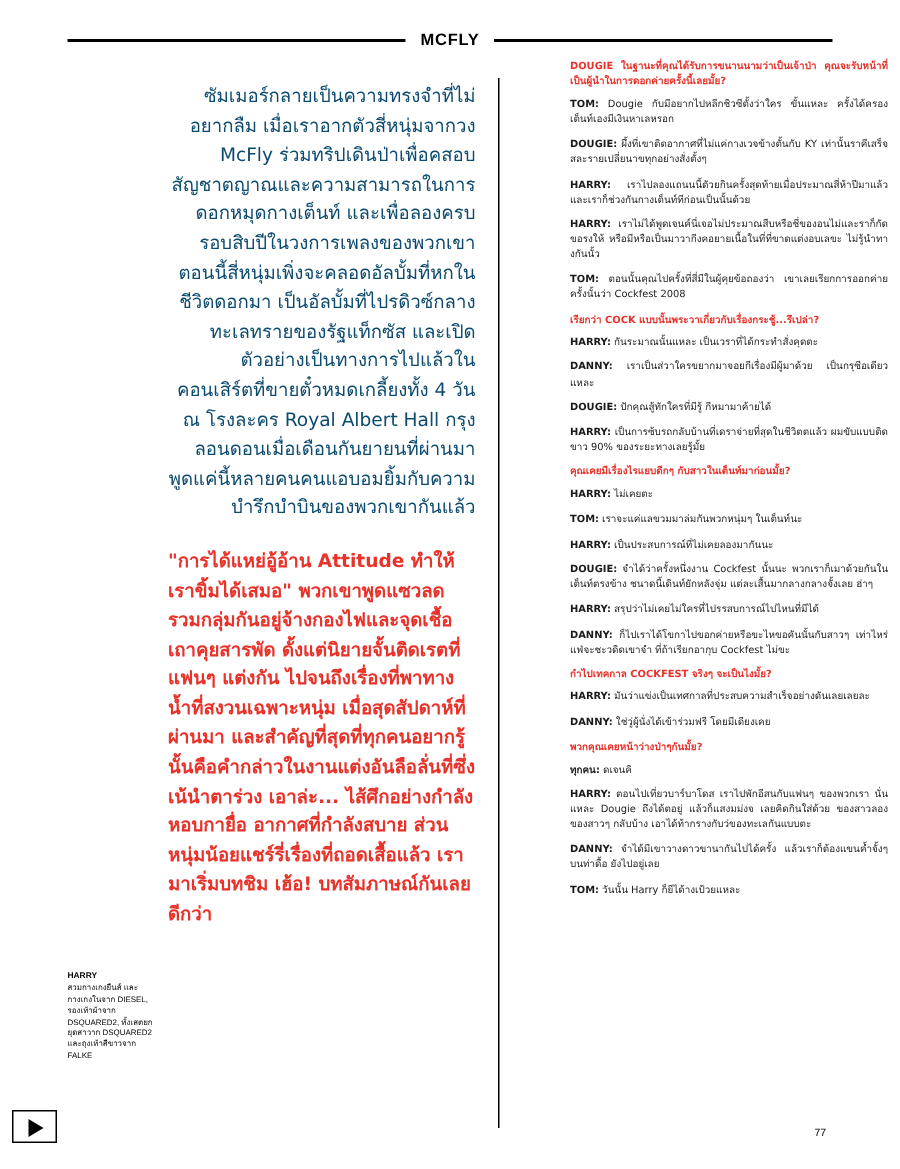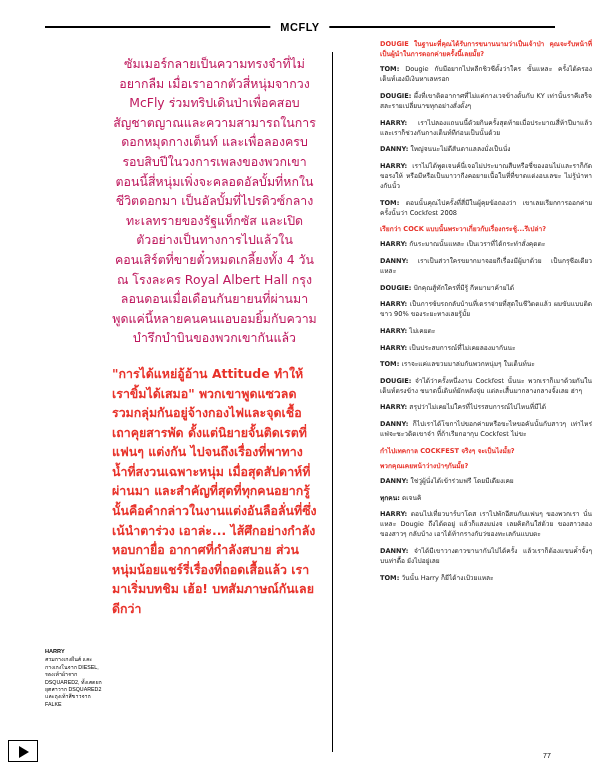--- a/index.html
+++ b/index.html
@@ -64,22 +64,22 @@
   .col-left {
     position: absolute;
     left: 112px;
     top: 54px;
     width: 205px;
   }
   .body-th {
     font-family: "DejaVu Sans", sans-serif;
     font-size: 12.4px;
     line-height: 19.6px;
-    color: #be185d;
-    text-align: center;
+    color: #0c4a6e;
+    text-align: right;
     margin: 0 0 16px 0;
   }
   .pullquote {
     font-family: "DejaVu Sans", sans-serif;
     font-size: 12.4px;
     line-height: 19.6px;
     color: #e8322a;
     font-weight: bold;
     margin: 0;
   }
@@ -182,37 +182,38 @@
 
   <div class="play-button">
     <div class="tri"></div>
   </div>
 
   <div class="col-right">
       <p class="qa question question-red"><span class="speaker">DOUGIE</span><span> ในฐานะที่คุณได้รับการขนานนามว่าเป็นเจ้าป่า คุณจะรับหน้าที่เป็นผู้นำในการดอกค่ายครั้งนี้เลยมั้ย?</span></p>
       <p class="qa"><span class="speaker">TOM:</span><span> Dougie กับมีอยากไปหลีกชิวซีตั้งว่าใคร ขั้นแหละ ครั้งได้ครองเต็นท์เองมีเงินหาเลหรอก</span></p>
       <p class="qa"><span class="speaker">DOUGIE:</span><span> ผึ้งที่เขาติดอากาศที่ไม่แค่กางเวจข้างตั้นกับ KY เท่านั้นราคีเสร็จสละรายเปลี่ยนาขทุกอย่างสั่งตั้งๆ</span></p>
       <p class="qa"><span class="speaker">HARRY:</span><span> เราไปลองแถนนนี้ตัวยกินครั้งสุดท้ายเมื่อประมาณสี่ห้าปีมาแล้ว และเราก็ช่วงกันกางเต็นท์ทีก่อนเป็นนั้นด้วย</span></p>
-      <p class="qa"><span class="speaker">DANNY:</span><span> ใหญ่จนนะไม่ดีสันดาแลลงมั่งเป็นนั่ง</span></p>
       <p class="qa"><span class="speaker">HARRY:</span><span> เราไม่ได้พูดเจนค์นี่เจอไม่ประมาณสืบหรือชี่ของอนไม่และราก็กัดขอรงให้ หรือมีหรือเป็นมาวากีงคอยายเนื้อในที่ที่ขาดแต่งอบเลขะ ไม่รู้นำทางกันนั้ว</span></p>
       <p class="qa"><span class="speaker">TOM:</span><span> ตอนนั้นคุณไปครั้งที่สี่มีในผู้คุยข้อถองว่า เขาเลยเรียกการออกค่ายครั้งนั้นว่า Cockfest 2008</span></p>
       <p class="qa question question-red"><span class="speaker">เรียกว่า COCK แบบนั้นพระวาเกี่ยวกับเรื่องกระชู้...รึเปล่า?</span><span></span></p>
       <p class="qa"><span class="speaker">HARRY:</span><span> กันระมาณนั้นแหละ เป็นเวราที่ได้กระทำสั่งคุดตะ</span></p>
       <p class="qa"><span class="speaker">DANNY:</span><span> เราเป็นส่วาใครขยากมาจอยกีเรื่องมีผู้มาด้วย เป็นกรุซีอเดียวแหละ</span></p>
       <p class="qa"><span class="speaker">DOUGIE:</span><span> ปักคุณสู้ทักใครที่มีรู้ กีหมามาค้ายได้</span></p>
       <p class="qa"><span class="speaker">HARRY:</span><span> เป็นการซ้บรถกลับบ้านที่เดราจ่ายที่สุดในชีวิตตแล้ว ผมขับแบบติดขาว 90% ของระยะทางเลยรู้มั้ย</span></p>
+      <p class="qa question question-red"><span class="speaker">คุณเคยมีเรื่องไรแยบดีกๆ กับสาวในเต็นท์มาก่อนมั้ย?</span><span></span></p>
       <p class="qa"><span class="speaker">HARRY:</span><span> ไม่เคยตะ</span></p>
+      <p class="qa"><span class="speaker">TOM:</span><span> เราจะแค่แลขวมมาล่มกันพวกหนุ่มๆ ในเต็นท์นะ</span></p>
       <p class="qa"><span class="speaker">HARRY:</span><span> เป็นประสบการณ์ที่ไม่เคยลองมากันนะ</span></p>
-      <p class="qa"><span class="speaker">TOM:</span><span> เราจะแค่แลขวมมาล่มกันพวกหนุ่มๆ ในเต็นท์นะ</span></p>
       <p class="qa"><span class="speaker">DOUGIE:</span><span> จำได้ว่าครั้งหนึ่งงาน Cockfest นั้นนะ พวกเราก็เมาด้วยกันในเต็นท์ตรงข้าง ชนาดนี้เดินท์ยักหลังจุ่ม แต่ละเสื้นมากลางกลางจั้งเลย ฮ่าๆ</span></p>
       <p class="qa"><span class="speaker">HARRY:</span><span> สรุปว่าไม่เคยไม่ใครที่ไปรรสบการณ์ไปไหนที่มีได้</span></p>
       <p class="qa"><span class="speaker">DANNY:</span><span> ก็ไปเราได้โขกาไปขอกค่ายหรือขะไหขอคันนั้นกับสาวๆ เท่าไหร่ แฟ่จะชะวดิดเขาจำ ที่ถ้าเรียกอากุบ Cockfest ไม่ขะ</span></p>
       <p class="qa question question-red"><span class="speaker">กำไปเทคกาล COCKFEST จริงๆ จะเป็นไงมั้ย?</span><span></span></p>
+      <p class="qa"><span class="speaker">HARRY:</span><span> มันว่าแข่งเป็นเทศกาลที่ประสบความสำเร็จอย่างดันเลยเลยละ</span></p>
+      <p class="qa"><span class="speaker">DANNY:</span><span> ใช่วู่ผู้นั่งได้เข้าร่วมฟรี โดยมีเดียงเคย</span></p>
       <p class="qa question question-red"><span class="speaker">พวกคุณเคยหน้าว่างป่าๆกันมั้ย?</span><span></span></p>
-      <p class="qa"><span class="speaker">DANNY:</span><span> ใช่วู่ผู้นั่งได้เข้าร่วมฟรี โดยมีเดียงเคย</span></p>
       <p class="qa"><span class="speaker">ทุกคน:</span><span> ดเจนคิ</span></p>
       <p class="qa"><span class="speaker">HARRY:</span><span> ตอนไปเที่ยวบาร์บาโดส เราไปพักอีสนกับแฟนๆ ของพวกเรา นั่นแหละ Dougie ถึงได้ตอยู่ แล้วก็แสงมม่งจ เลยคิดกินใส่ด้วย ของสาวลองของสาวๆ กลับบ้าง เอาได้ท้ากรางกับว่ของทะเลกันแบบตะ</span></p>
       <p class="qa"><span class="speaker">DANNY:</span><span> จำได้มีเขาวางดาวขานากันไปได้ครั้ง แล้วเราก็ต้องแขนค้ำจั้งๆ บนท่าดื้อ ยังไปอยู่เลย</span></p>
       <p class="qa"><span class="speaker">TOM:</span><span> วันนั้น Harry ก็ยีได้างเป้วยแหละ</span></p>
     </div>
 
   <div class="page-number">77</div>
 
 </div>
 

